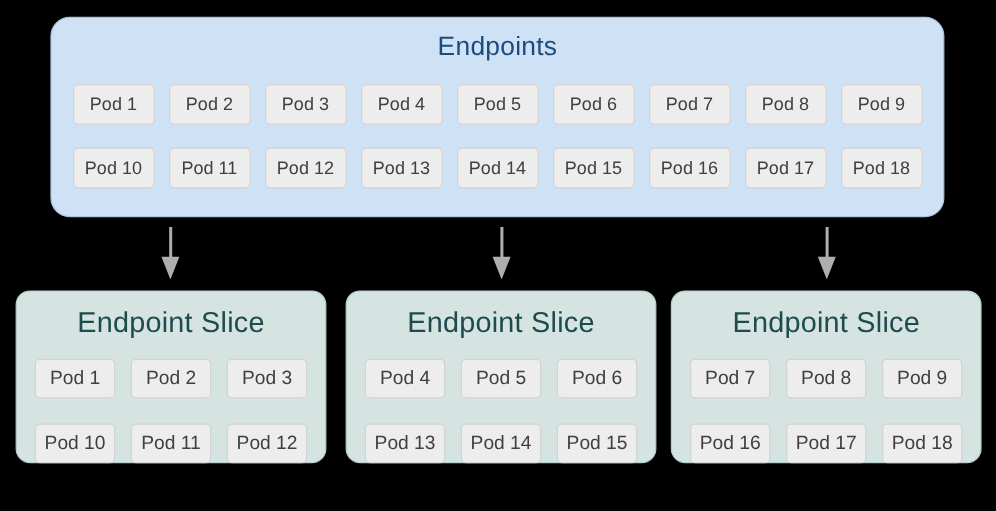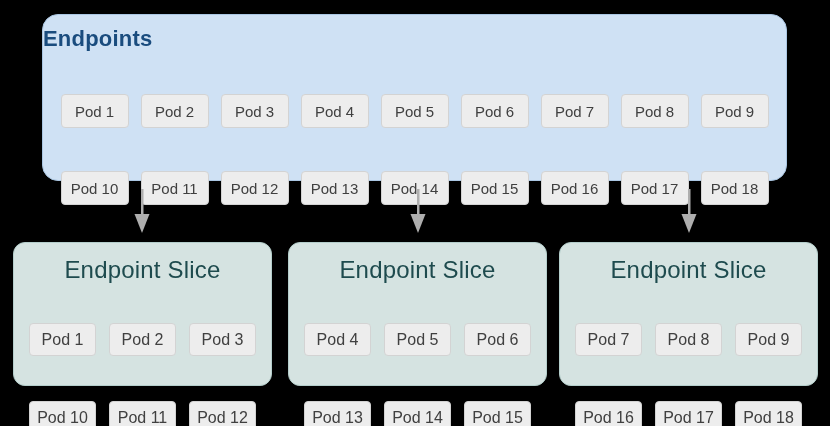--- a/index.html
+++ b/index.html
@@ -23,24 +23,24 @@
     top: 14px;
     width: 745px;
     height: 167px;
     box-sizing: border-box;
     background: var(--endpoints-bg, #cfe1f4);
     border: 1px solid var(--endpoints-border, #aac6e2);
     border-radius: 16px;
   }
   .endpoints-title {
     margin: 10px 0 0 0;
-    text-align: left;
+    text-align: center;
     font-size: 22px;
     line-height: 28px;
-    font-weight: 700;
+    font-weight: 400;
     letter-spacing: 0.2px;
     color: var(--endpoints-title, #1a4c7e);
   }
   .pod-row {
     display: flex;
     justify-content: center;
     gap: 12px;
   }
   .endpoints-box .pod-row.row-1 { margin-top: 17px; }
   .endpoints-box .pod-row.row-2 { margin-top: 19px; }
@@ -53,21 +53,20 @@
   .pod {
     box-sizing: border-box;
     display: flex;
     align-items: center;
     justify-content: center;
     background: var(--pod-bg, #ededed);
     border: 1px solid var(--pod-border, #d3d3d3);
     border-radius: 4px;
     color: var(--pod-text, #404040);
     white-space: nowrap;
-    margin-top: 24px;
   }
 
   
   .arrow {
     position: absolute;
     top: 189px;
     width: 16px;
     height: 44px;
   }
   .arrow-1 { left: 134px; }

